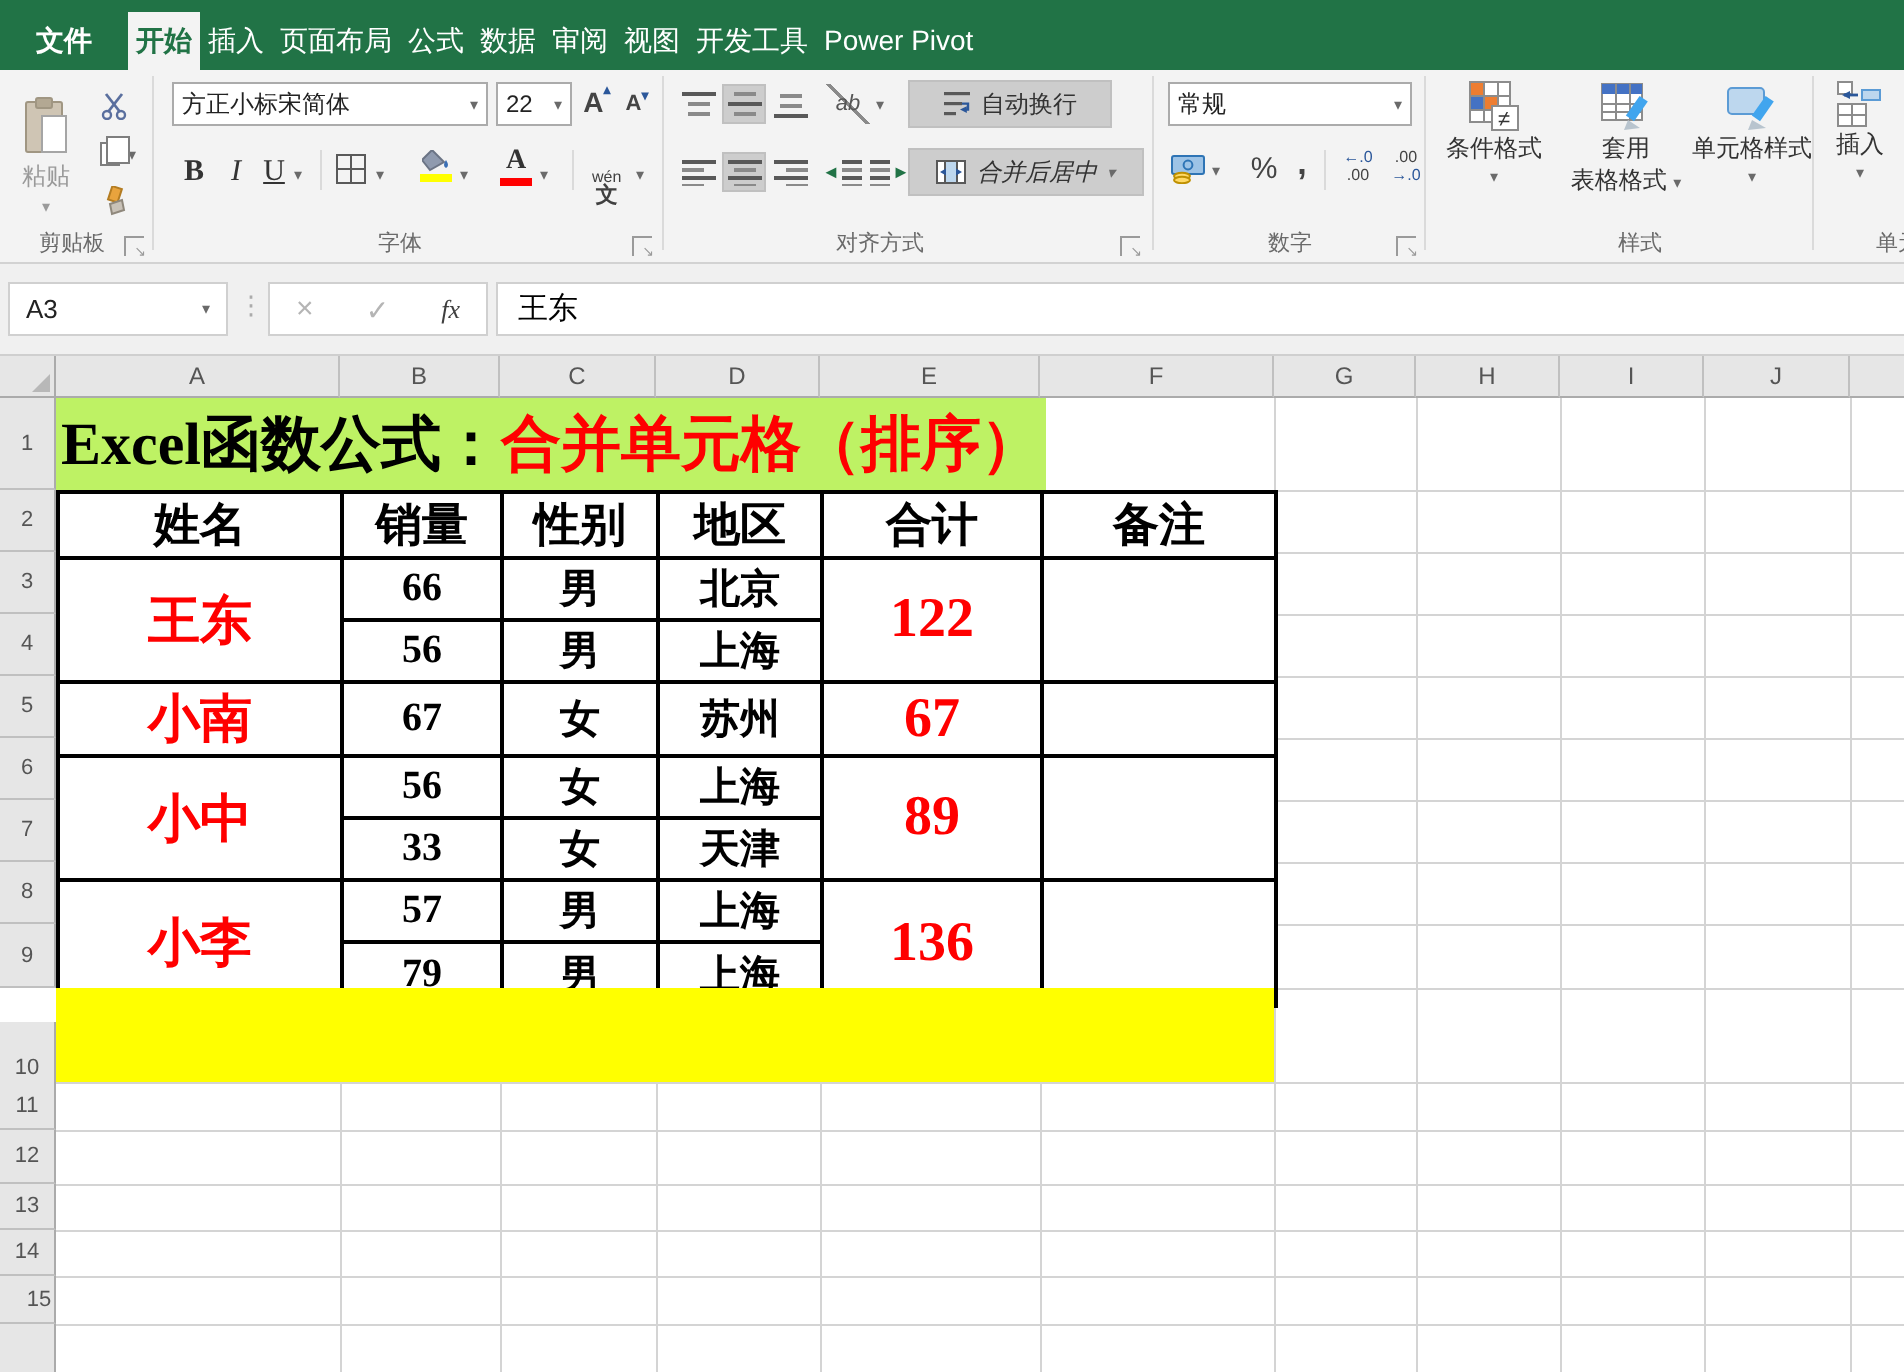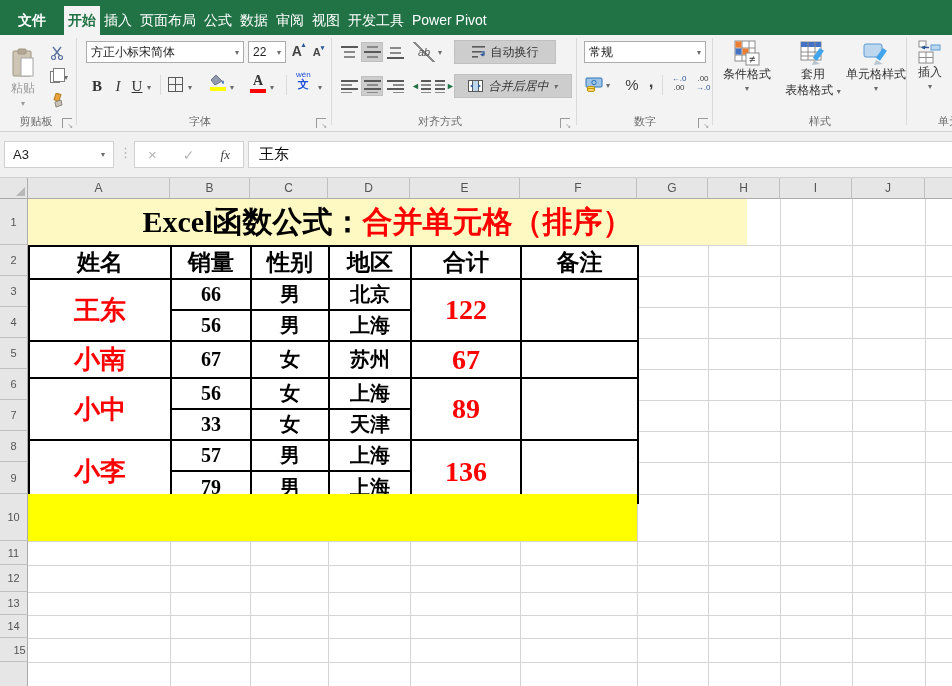--- a/index.html
+++ b/index.html
@@ -57,21 +57,21 @@
   
   .sheet { position:absolute; left:0; top:178px; width:952px; height:508px; background:#fff; }
   .selectall { position:absolute; left:0; top:0; width:28px; height:21px; background:#e6e6e6; border-right:1px solid #ababab; border-bottom:1px solid #ababab; }
   .selectall::after { content:""; position:absolute; right:2px; bottom:2px; border-left:9px solid transparent; border-bottom:9px solid #b8b8b8; }
   .colhdr { position:absolute; top:0; height:21px; background:#e6e6e6; border-right:1px solid #c0c0c0; border-bottom:1px solid #ababab; display:flex; align-items:center; justify-content:center; font-size:12px; color:#555; }
   .rowhdr { position:absolute; left:0; width:28px; background:#e6e6e6; border-right:1px solid #ababab; border-bottom:1px solid #c0c0c0; display:flex; align-items:center; justify-content:center; font-size:11px; color:#555; }
   .gridarea { position:absolute; left:0; top:21px; right:0; bottom:0; }
   .gv { position:absolute; top:0; bottom:0; width:1px; background:#d4d4d4; }
   .gh { position:absolute; left:28px; right:0; height:1px; background:#d4d4d4; }
 
-  .titlecell { position:absolute; left:28px; top:0; width:719px; height:46px; background:#fef9c3; display:flex; align-items:center; justify-content:center; font-family:"Liberation Serif",serif; font-weight:900; font-size:30px; white-space:nowrap; }
+  .titlecell { position:absolute; left:28px; top:0; width:495px; height:46px; background:#bef264; display:flex; align-items:center; justify-content:center; font-family:"Liberation Serif",serif; font-weight:900; font-size:30px; white-space:nowrap; }
   .titlecell .t-black { color:#000; }
   .titlecell .t-red { color:#ff0000; }
   .yellowrow { position:absolute; left:28px; top:295px; width:609px; height:47px; background:#ffff00; }
 
   table.data { position:absolute; left:28px; top:46px; width:609px; border-collapse:collapse; table-layout:fixed; background:#fff; font-family:"Liberation Serif",serif; }
   table.data th, table.data td { border:2px solid #000; text-align:center; vertical-align:middle; padding:0; overflow:hidden; }
   table.data th { font-size:23px; font-weight:900; color:#000; }
   td.cname { font-size:26px; font-weight:900; color:#ff0000; }
   td.cqty, td.cgen, td.creg { font-size:20px; font-weight:bold; color:#000; }
   td.ctot { font-size:28px; font-weight:bold; color:#ff0000; }
@@ -161,21 +161,21 @@
       </svg>
       <span class="bar-under" style="background:#ffff00;"></span>
     </div>
     <span class="caret" style="position:absolute;left:230px;top:48px;">▾</span>
     <div class="rbtn stack" style="left:250px;top:39px;font-family:'Liberation Serif',serif;font-weight:bold;font-size:14px;color:#333;">
       <span>A</span>
       <span class="bar-under" style="background:#ff0000;"></span>
     </div>
     <span class="caret" style="position:absolute;left:270px;top:48px;">▾</span>
     <div class="vsep" style="left:286px;top:40px;bottom:36px;"></div>
-    <div class="rbtn stack" style="left:296px;top:36px;color:#1d4ed8;">
+    <div class="rbtn stack" style="left:296px;top:50px;color:#404040;">
       <span style="font-size:8px;">wén</span>
       <span style="font-size:11px;font-weight:bold;">文</span>
     </div>
     <span class="caret" style="position:absolute;left:318px;top:48px;">▾</span>
     <span class="group-label" style="left:140px;width:120px;">字体</span>
     <span class="launcher" style="left:316px;"></span>
     <div class="vsep" style="left:331px;"></div>
 
     <div class="rbtn" style="left:338px;top:7px;width:22px;height:20px;">
         <span class="bars va-top"></span>
@@ -344,21 +344,21 @@
 
     <div class="rowhdr" style="top:21px;height:46px;">1</div>
     <div class="rowhdr" style="top:67px;height:31px;">2</div>
     <div class="rowhdr" style="top:98px;height:31px;">3</div>
     <div class="rowhdr" style="top:129px;height:31px;">4</div>
     <div class="rowhdr" style="top:160px;height:31px;">5</div>
     <div class="rowhdr" style="top:191px;height:31px;">6</div>
     <div class="rowhdr" style="top:222px;height:31px;">7</div>
     <div class="rowhdr" style="top:253px;height:31px;">8</div>
     <div class="rowhdr" style="top:284px;height:32px;">9</div>
-    <div class="rowhdr" style="top:316px;height:47px;">10</div>
+    <div class="rowhdr" style="top:333px;height:47px;">10</div>
     <div class="rowhdr" style="top:363px;height:24px;">11</div>
     <div class="rowhdr" style="top:387px;height:27px;">12</div>
     <div class="rowhdr" style="top:414px;height:23px;">13</div>
     <div class="rowhdr" style="top:437px;height:23px;">14</div>
     <div class="rowhdr" style="top:460px;height:24px;padding-left:12px;">15</div>
     <div class="rowhdr" style="top:484px;height:24px;border-bottom:none;"></div>
 
     <div class="gridarea">
 
       <div class="gv" style="left:170px;"></div>

